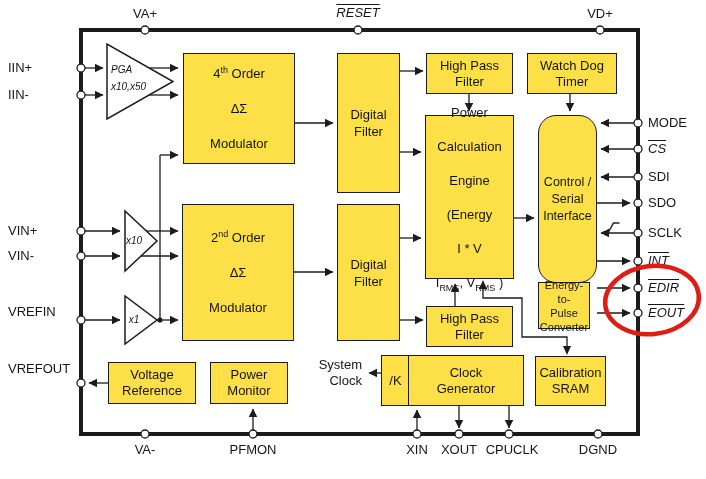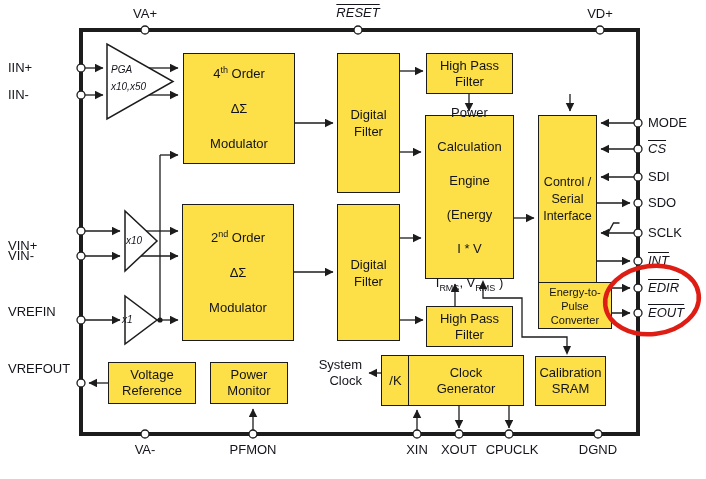--- a/index.html
+++ b/index.html
@@ -6,21 +6,21 @@
   #stage{position:relative;width:706px;height:479px;background:#fff;overflow:hidden;
          font-family:"Liberation Sans", sans-serif;color:#14141c;}
   svg{position:absolute;left:0;top:0;}
   #wires{z-index:1;}
   #overlay{z-index:4;pointer-events:none;}
   .box{position:absolute;z-index:2;box-sizing:border-box;border:1.5px solid #1c1c1c;background:#fde047;
        display:flex;align-items:center;justify-content:center;text-align:center;
        font-size:13px;line-height:17px;white-space:pre-line;}
   .box.tight{line-height:16px;}
   .box.small{font-size:11px;line-height:14px;}
-  .box.ctrl{font-size:12.5px;line-height:17px;}
+  .box.ctrl{font-size:12.5px;line-height:17px;border-radius:18px;}
   .lbl{position:absolute;z-index:3;font-size:13px;line-height:16px;height:16px;}
   .lbl.ctr{text-align:center;}
   .lbl.rgt{text-align:left;padding-left:7px;}
   .ovl{text-decoration:overline;font-style:italic;}
   sup{font-size:9px;line-height:0;}
   sub{font-size:9px;line-height:0;}
   .stack{line-height:17.5px;}
   .pcelines{line-height:17px;}
   .tri-label{position:absolute;z-index:3;font-size:10px;line-height:16.5px;font-style:italic;}
   .sysclk{position:absolute;z-index:3;font-size:13px;line-height:15.5px;text-align:right;}
@@ -139,37 +139,39 @@
       <div>Modulator</div>
     </div>
   </div>
 
   <div class="box" style="left:337px;top:204px;width:63px;height:137px">Digital
 Filter</div>
 
   <div class="box tight" style="left:426px;top:53px;width:87px;height:41px">High Pass
 Filter</div>
 
+  <div class="box tight" style="left:527px;top:53px;width:90px;height:41px">Watch Dog
+Timer</div>
 
   <div class="box" style="left:425px;top:115px;width:89px;height:164px">
     <div class="pcelines">
       <div>Power</div>
       <div>Calculation</div>
       <div>Engine</div>
       <div>(Energy</div>
       <div>I * V</div>
       <div><span>I</span><sub>RMS</sub><span>, </span><span>V</span><sub>RMS</sub><span> )</span></div>
     </div>
   </div>
 
   <div class="box ctrl" style="left:538px;top:115px;width:59px;height:168px">Control /
 Serial
 Interface</div>
 
-  <div class="box small" style="left:538px;top:282px;width:74px;height:47px">Energy-to-
+  <div class="box small" style="left:538px;top:282px;width:52px;height:47px">Energy-to-
 Pulse
 Converter</div>
 
   <div class="box tight" style="left:426px;top:306px;width:87px;height:41px">High Pass
 Filter</div>
 
   <div class="box tight" style="left:108px;top:362px;width:88px;height:42px">Voltage
 Reference</div>
 
   <div class="box tight" style="left:210px;top:362px;width:78px;height:42px">Power
@@ -181,32 +183,32 @@
 Generator</div>
 
   <div class="box tight" style="left:535px;top:356px;width:71px;height:50px">Calibration
 SRAM</div>
 
   <div class="tri-label" style="left:111px;top:62px;width:56px">
     <div>PGA</div>
     <div>x10,x50</div>
   </div>
   <div class="tri-label" style="left:120px;top:233px;width:28px;text-align:center">x10</div>
-  <div class="tri-label" style="left:122px;top:312px;width:24px;">x1</div>
+  <div class="tri-label" style="left:122px;top:312px;width:24px;text-align:center">x1</div>
 
   <div class="sysclk" style="left:310px;top:357px;width:52px;white-space:pre-line">System
 Clock</div>
 
   <div class="lbl ctr" style="left:120px;top:6px;width:50px">VA+</div>
   <div class="lbl ctr ovl" style="left:330px;top:5px;width:56px">RESET</div>
   <div class="lbl ctr" style="left:575px;top:6px;width:50px">VD+</div>
 
   <div class="lbl rgt" style="left:1px;top:60px;width:72px">IIN+</div>
   <div class="lbl rgt" style="left:1px;top:87px;width:72px">IIN-</div>
-  <div class="lbl rgt" style="left:1px;top:238px;width:72px">VIN+</div>
+  <div class="lbl rgt" style="left:1px;top:223px;width:72px">VIN+</div>
   <div class="lbl rgt" style="left:1px;top:248px;width:72px">VIN-</div>
   <div class="lbl rgt" style="left:1px;top:304px;width:72px">VREFIN</div>
   <div class="lbl rgt" style="left:1px;top:361px;width:72px">VREFOUT</div>
 
   <div class="lbl" style="left:648px;top:115px;width:54px">MODE</div>
   <div class="lbl ovl" style="left:648px;top:141px;width:54px">CS</div>
   <div class="lbl" style="left:648px;top:169px;width:54px">SDI</div>
   <div class="lbl" style="left:648px;top:195px;width:54px">SDO</div>
   <div class="lbl" style="left:648px;top:225px;width:54px">SCLK</div>
   <div class="lbl ovl" style="left:648px;top:253px;width:54px">INT</div>

